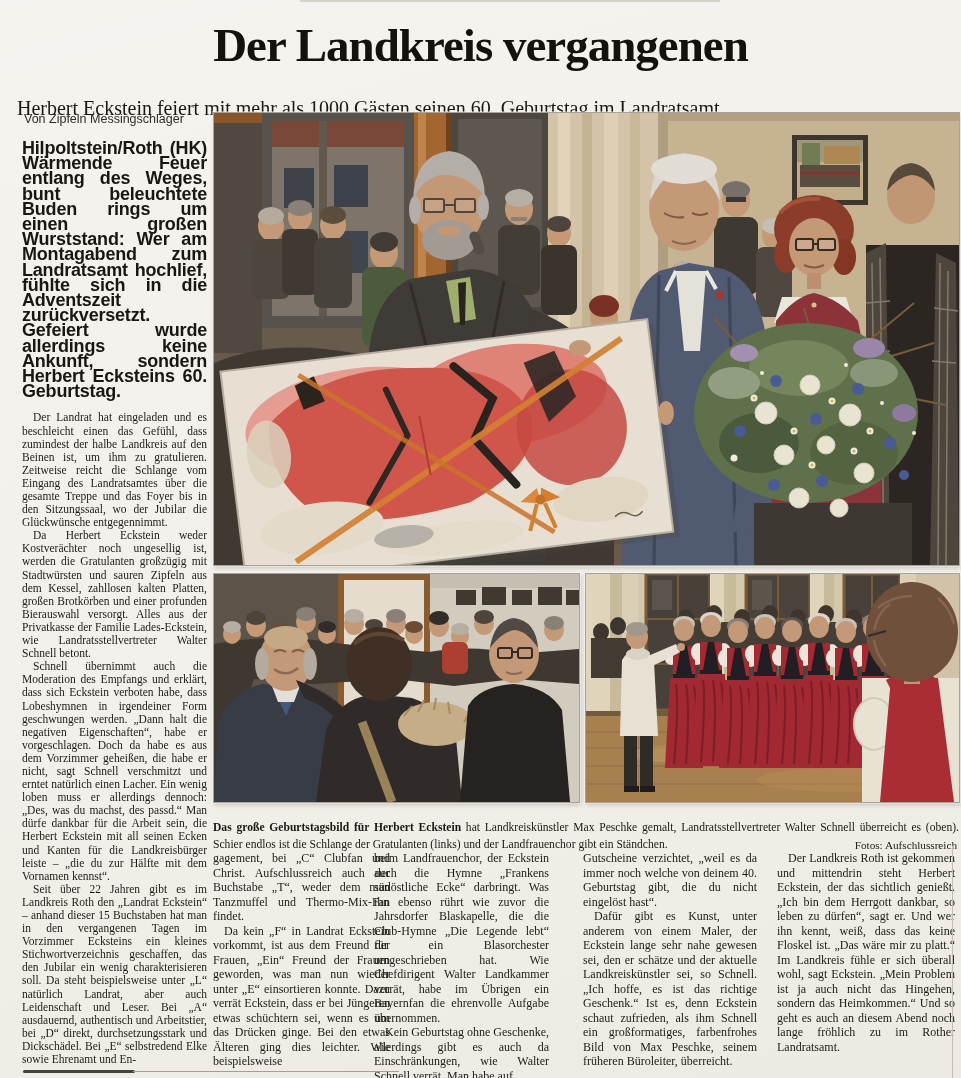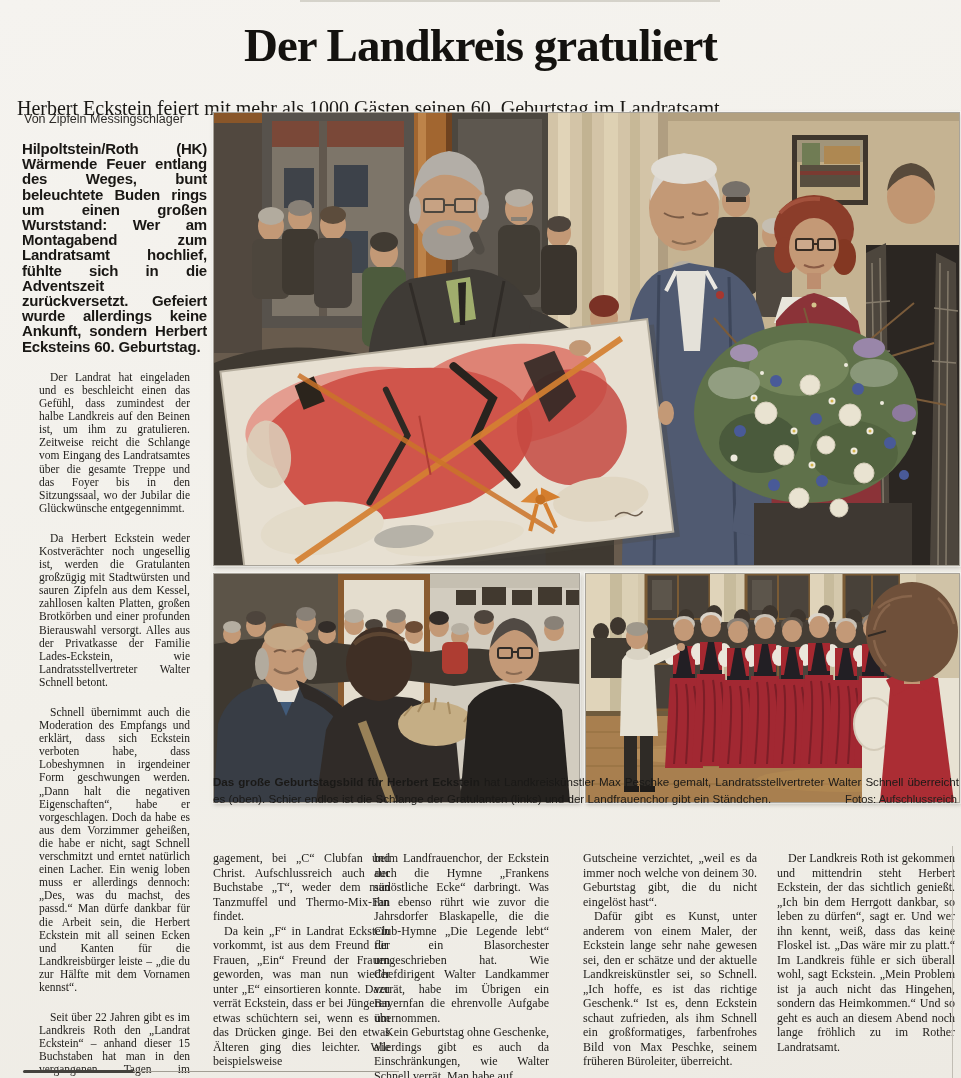--- a/index.html
+++ b/index.html
@@ -8,53 +8,53 @@
     font-family:"Liberation Serif",serif;color:#1d1b18;}
   .headline{position:absolute;left:0;right:0;top:18px;margin:0;text-align:center;
     font-size:47px;font-weight:bold;letter-spacing:-1px;color:#14120f;
     font-family:"Liberation Serif",serif;}
   .subtitle{position:absolute;left:0;right:0;top:80px;margin:17px;text-align:left;
     font-size:20px;font-weight:normal;color:#1a1815;}
   .byline{position:absolute;left:24px;top:112px;font-family:"Liberation Sans",sans-serif;
     font-size:12.5px;color:#2e2c29;}
   .col1{position:absolute;left:22px;top:141px;width:185px;height:936px;overflow:hidden;
     text-align:justify;}
-  .col1 .lead{font-family:"Liberation Sans",sans-serif;font-weight:bold;font-size:15px;
+  .col1 .lead{font-family:"Liberation Sans",sans-serif;font-weight:bold;font-size:18px;
     line-height:15.2px;letter-spacing:-0.2px;margin:0 0 12px 0;color:#191714;}
-  .col1 p.body{font-size:11.5px;line-height:13.1px;margin:17px;}
+  .col1 p.body{font-size:11.5px;line-height:13.1px;margin:0;}
   .ind{text-indent:11px;}
   .photo{position:absolute;border:1px solid #a8a399;background:#cfcabf;
     box-shadow:0 0 0 1px rgba(255,255,255,.4),1px 2px 4px rgba(90,85,75,.28);}
   #photo-main{left:213px;top:112px;width:745px;height:452px;}
   #photo-queue{left:213px;top:573px;width:365px;height:228px;}
   #photo-choir{left:585px;top:573px;width:373px;height:228px;}
   .photo svg{display:block;width:100%;height:100%;}
-  .caption{position:absolute;left:213px;top:774px;width:746px;
-    font-family:Liberation Sans, sans-serif;font-size:11.6px;line-height:16.8px;
+  .caption{position:absolute;left:213px;top:820px;width:746px;
+    font-family:Liberation Serif, serif;font-size:11.6px;line-height:16.8px;
     text-align:justify;color:#1a1917;}
   .caption .cb{font-weight:bold;}
   .caption .credit{position:absolute;right:2px;top:17px;font-size:11.2px;color:#23211e;}
   .bcol{position:absolute;top:851px;height:227px;overflow:hidden;text-align:justify;
     font-size:12px;line-height:14.5px;}
   #bcol2{left:213px;width:177px;} #bcol3{left:374px;width:175px;}
   #bcol4{left:583px;width:174px;} #bcol5{left:777px;width:178px;}
   .bcol p{margin:0;}
   .rule-a{position:absolute;left:23px;top:1070px;width:112px;height:3px;background:#44423d;border-radius:2px;}
   .rule-b{position:absolute;left:133px;top:1071px;width:266px;height:1px;background:#a29e94;}
   .edge-r{position:absolute;left:952px;top:846px;width:1px;height:232px;background:#c1bdb4;}
   .scan-top{position:absolute;left:300px;top:0;width:420px;height:2px;background:#c8c4bb;opacity:.7;}
   .soft{filter:blur(.5px);}
 </style>
 </head>
 <body>
 
 <div class="page">
   <div class="scan-top"></div>
 
-  <h1 class="headline">Der Landkreis gratuliert</h1>
+  <h1 class="headline">Der Landkreis vergangenen</h1>
   <h2 class="subtitle">Herbert Eckstein feiert mit mehr als 1000 Gästen seinen 60. Geburtstag im Landratsamt</h2>
   <div class="byline">Von Zipfeln Messingschlager</div>
 
   <div class="col1">
     <p class="lead">Hilpoltstein/Roth (HK) Wärmende Feuer entlang des Weges, bunt beleuchtete Buden rings um einen großen Wurststand: Wer am Montagabend zum Landratsamt hochlief, fühlte sich in die Adventszeit zurückversetzt. Gefeiert wurde allerdings keine Ankunft, sondern Herbert Ecksteins 60. Geburtstag.</p>
     <p class="body ind">Der Landrat hat eingeladen und es beschleicht einen das Gefühl, dass zumindest der halbe Landkreis auf den Beinen ist, um ihm zu gratulieren. Zeitweise reicht die Schlange vom Eingang des Landratsamtes über die gesamte Treppe und das Foyer bis in den Sitzungssaal, wo der Jubilar die Glückwünsche entgegennimmt.</p>
     <p class="body ind">Da Herbert Eckstein weder Kostverächter noch ungesellig ist, werden die Gratulanten großzügig mit Stadtwürsten und sauren Zipfeln aus dem Kessel, zahllosen kalten Platten, großen Brotkörben und einer profunden Bierauswahl versorgt. Alles aus der Privatkasse der Familie Lades-Eckstein, wie Landratsstellvertreter Walter Schnell betont.</p>
     <p class="body ind">Schnell übernimmt auch die Moderation des Empfangs und erklärt, dass sich Eckstein verboten habe, dass Lobeshymnen in irgendeiner Form geschwungen werden. „Dann halt die negativen Eigenschaften“, habe er vorgeschlagen. Doch da habe es aus dem Vorzimmer geheißen, die habe er nicht, sagt Schnell verschmitzt und erntet natürlich einen Lacher. Ein wenig loben muss er allerdings dennoch: „Des, was du machst, des passd.“ Man dürfe dankbar für die Arbeit sein, die Herbert Eckstein mit all seinen Ecken und Kanten für die Landkreisbürger leiste – „die du zur Hälfte mit dem Vornamen kennst“.</p>
     <p class="body ind">Seit über 22 Jahren gibt es im Landkreis Roth den „Landrat Eckstein“ – anhand dieser 15 Buchstaben hat man in den vergangenen Tagen im Vorzimmer Ecksteins ein kleines Stichwortverzeichnis geschaffen, das den Jubilar ein wenig charakterisieren soll. Da steht beispielsweise unter „L“ natürlich Landrat, aber auch Leidenschaft und Leser. Bei „A“ ausdauernd, authentisch und Arbeitstier, bei „D“ direkt, durchsetzungsstark und Dickschädel. Bei „E“ selbstredend Elke sowie Ehrenamt und En-</p>
   </div>
@@ -559,21 +559,21 @@
 
   <div class="bcol" id="bcol2">
     <p>gagement, bei „C“ Clubfan und Christ. Aufschlussreich auch der Buchstabe „T“, weder dem man Tanzmuffel und Thermo-Mix-Fan findet.</p>
     <p class="ind">Da kein „F“ in Landrat Eckstein vorkommt, ist aus dem Freund der Frauen, „Ein“ Freund der Frauen geworden, was man nun wieder unter „E“ einsortieren konnte. Dazu verrät Eckstein, dass er bei Jüngeren etwas schüchtern sei, wenn es um das Drücken ginge. Bei den etwas Älteren ging dies leichter. Wie beispielsweise</p>
   </div>
   <div class="bcol" id="bcol3">
     <p>beim Landfrauenchor, der Eckstein auch die Hymne „Frankens südöstliche Ecke“ darbringt. Was ihn ebenso rührt wie zuvor die Jahrsdorfer Blaskapelle, die die Club-Hymne „Die Legende lebt“ für ein Blasorchester umgeschrieben hat. Wie Chefdirigent Walter Landkammer verrät, habe im Übrigen ein Bayernfan die ehrenvolle Aufgabe übernommen.</p>
     <p class="ind">Kein Geburtstag ohne Geschenke, allerdings gibt es auch da Einschränkungen, wie Walter Schnell verrät. Man habe auf</p>
   </div>
   <div class="bcol" id="bcol4">
-    <p>Gutscheine verzichtet, „weil es da immer noch welche von deinem 30. Geburtstag gibt, die du nicht eingelöst hast“.</p>
+    <p>Gutscheine verzichtet, „weil es da immer noch welche von deinem 40. Geburtstag gibt, die du nicht eingelöst hast“.</p>
     <p class="ind">Dafür gibt es Kunst, unter anderem von einem Maler, der Eckstein lange sehr nahe gewesen sei, den er schätze und der aktuelle Landkreiskünstler sei, so Schnell. „Ich hoffe, es ist das richtige Geschenk.“ Ist es, denn Eckstein schaut zufrieden, als ihm Schnell ein großformatiges, farbenfrohes Bild von Max Peschke, seinem früheren Büroleiter, überreicht.</p>
   </div>
   <div class="bcol" id="bcol5">
     <p class="ind">Der Landkreis Roth ist gekommen und mittendrin steht Herbert Eckstein, der das sichtlich genießt. „Ich bin dem Herrgott dankbar, so leben zu dürfen“, sagt er. Und wer ihn kennt, weiß, dass das keine Floskel ist. „Das wäre mir zu platt.“ Im Landkreis fühle er sich überall wohl, sagt Eckstein. „Mein Problem ist ja auch nicht das Hingehen, sondern das Heimkommen.“ Und so geht es auch an diesem Abend noch lange fröhlich zu im Rother Landratsamt.</p>
   </div>
 
   <div class="rule-a"></div>
   <div class="rule-b"></div>
   <div class="edge-r"></div>
 </div>

